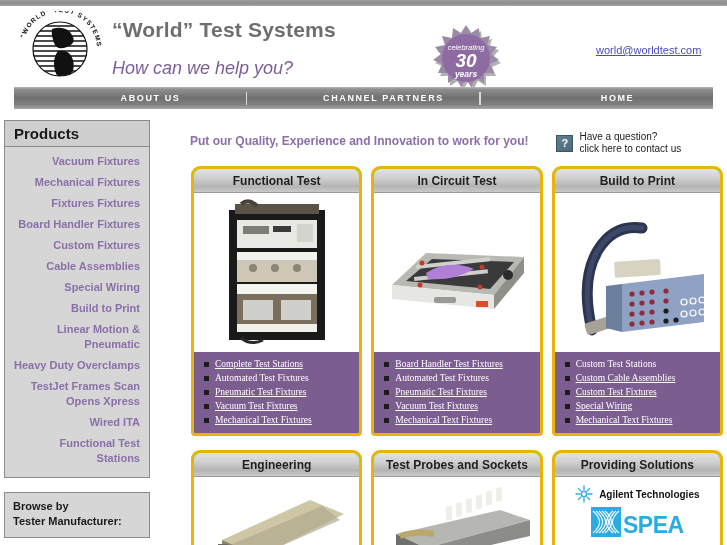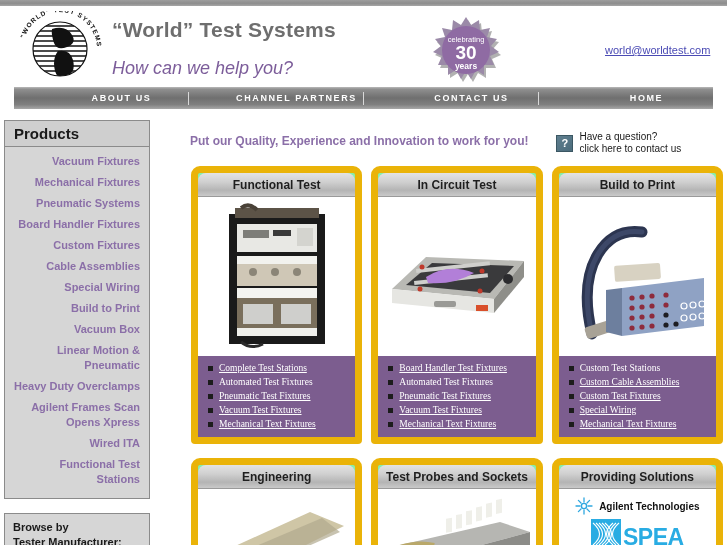--- a/index.html
+++ b/index.html
@@ -37,28 +37,27 @@
   }
   .brand-title {
     font-size: 21px; font-weight: bold; color: #6e6e6e;
     letter-spacing: .2px; line-height: 24px; white-space: nowrap;
   }
   .brand-tag {
     font-size: 18px; font-style: italic; color: #7c5d9a;
     line-height: 24px; margin-top: 14px; white-space: nowrap;
   }
   .badge {
-    position: absolute; left: 428px; top: 10px; width: 76px; height: 70px;
+    position: absolute; left: 428px; top: 18px; width: 76px; height: 70px; font-style: italic;
   }
   .badge svg { display:block; }
   .email-link {
     position: absolute; left: 596px; top: 38px;
     font-size: 11px; color: #4a4ab4; text-decoration: underline;
     white-space: nowrap;
-    margin-left: 9px;
   }
 
   
   .nav {
     position: absolute; left: 14px; top: 87px; width: 699px; height: 22px;
     background: linear-gradient(180deg,#b9b9b9 0%,#8f8f8f 10%,#6f6f6f 50%,#808080 80%,#a8a8a8 100%);
     display: flex; align-items: center;
   }
   .nav-item {
     flex: 1 1 0; text-align: center;
@@ -125,21 +124,21 @@
     flex: 0 0 17px; cursor: pointer;
   }
   .q-text { font-size: 10px; color: #1a1a1a; line-height: 12px; }
 
   
   .cards {
     display: flex; gap: 9px; padding-left: 33px;
   }
   .card {
     width: 202px;
-    border: 7px solid #eab308;
+    border: 3px solid #eab308;
     border-radius: 9px 9px 4px 4px;
     background: #86efac;
     overflow: hidden;
   }
   .card-head {
     height: 24px;
     background: linear-gradient(180deg,#e3e3e3 0%,#cfcfcf 40%,#b4b4b4 75%,#c9c9c9 100%);
     border-bottom: 1px solid #9a9a9a;
     display: flex; align-items: center; justify-content: center;
     font-size: 12px; font-weight: bold; color: #1f1f1f;
@@ -244,41 +243,39 @@
     </div>
 
     <a class="email-link" href="#">world@worldtest.com</a>
   </div>
 
   <div class="nav">
     <a class="nav-item" href="#">ABOUT US</a>
     <div class="nav-sep"></div>
     <a class="nav-item" href="#">CHANNEL PARTNERS</a>
     <div class="nav-sep"></div>
-    <a class="nav-item" href="#">CONTACT US</a>
     <div class="nav-sep"></div>
     <a class="nav-item" href="#">HOME</a>
   </div>
 
   <div class="sidebar">
     <div class="panel">
       <div class="panel-head">Products</div>
       <div class="panel-body" id="product-list">
           <a class="prod-link" href="#">Vacuum Fixtures</a>
           <a class="prod-link" href="#">Mechanical Fixtures</a>
-          <a class="prod-link" href="#">Pneumatic Systems</a>
+          <a class="prod-link" href="#">Fixtures Fixtures</a>
           <a class="prod-link" href="#">Board Handler Fixtures</a>
           <a class="prod-link" href="#">Custom Fixtures</a>
           <a class="prod-link" href="#">Cable Assemblies</a>
           <a class="prod-link" href="#">Special Wiring</a>
           <a class="prod-link" href="#">Build to Print</a>
-          <a class="prod-link" href="#">Vacuum Box</a>
           <a class="prod-link" href="#">Linear Motion &amp; Pneumatic</a>
           <a class="prod-link" href="#">Heavy Duty Overclamps</a>
-          <a class="prod-link" href="#">Agilent Frames Scan Opens Xpress</a>
+          <a class="prod-link" href="#">TestJet Frames Scan Opens Xpress</a>
           <a class="prod-link" href="#">Wired ITA</a>
           <a class="prod-link" href="#">Functional Test Stations</a>
         </div>
     </div>
 
     <div class="panel2">
       <div class="browse-title">Browse by</div>
       <div class="browse-title">Tester Manufacturer:</div>
 
     </div>

